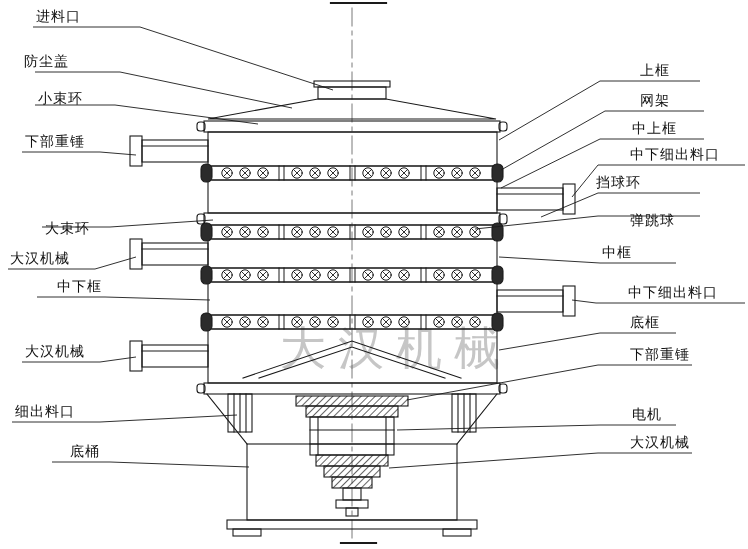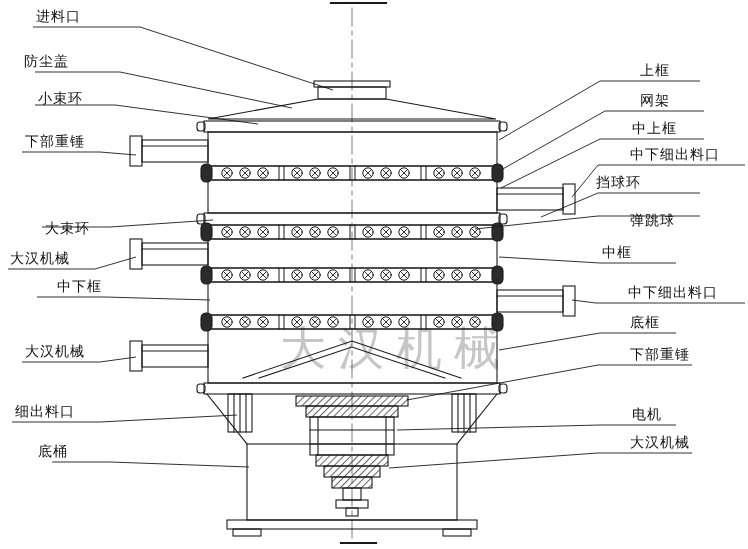--- a/index.html
+++ b/index.html
@@ -372,21 +372,21 @@
   <div class="labels">
     <div class="lbl" style="left:36px;top:8px">进料口</div>
     <div class="lbl" style="left:24px;top:53px">防尘盖</div>
     <div class="lbl" style="left:38px;top:90px">小束环</div>
     <div class="lbl" style="left:25px;top:133px">下部重锤</div>
     <div class="lbl" style="left:45px;top:220px">大束环</div>
     <div class="lbl" style="left:10px;top:250px">大汉机械</div>
     <div class="lbl" style="left:57px;top:278px">中下框</div>
     <div class="lbl" style="left:25px;top:343px">大汉机械</div>
     <div class="lbl" style="left:15px;top:403px">细出料口</div>
-    <div class="lbl" style="left:38px;top:443px">底桶</div>
+    <div class="lbl" style="left:70px;top:443px">底桶</div>
 
     <div class="lbl" style="left:640px;top:62px">上框</div>
     <div class="lbl" style="left:640px;top:92px">网架</div>
     <div class="lbl" style="left:632px;top:120px">中上框</div>
     <div class="lbl" style="left:630px;top:146px">中下细出料口</div>
     <div class="lbl" style="left:596px;top:174px">挡球环</div>
     <div class="lbl" style="left:630px;top:212px">弹跳球</div>
     <div class="lbl" style="left:602px;top:244px">中框</div>
     <div class="lbl" style="left:628px;top:284px">中下细出料口</div>
     <div class="lbl" style="left:630px;top:314px">底框</div>

